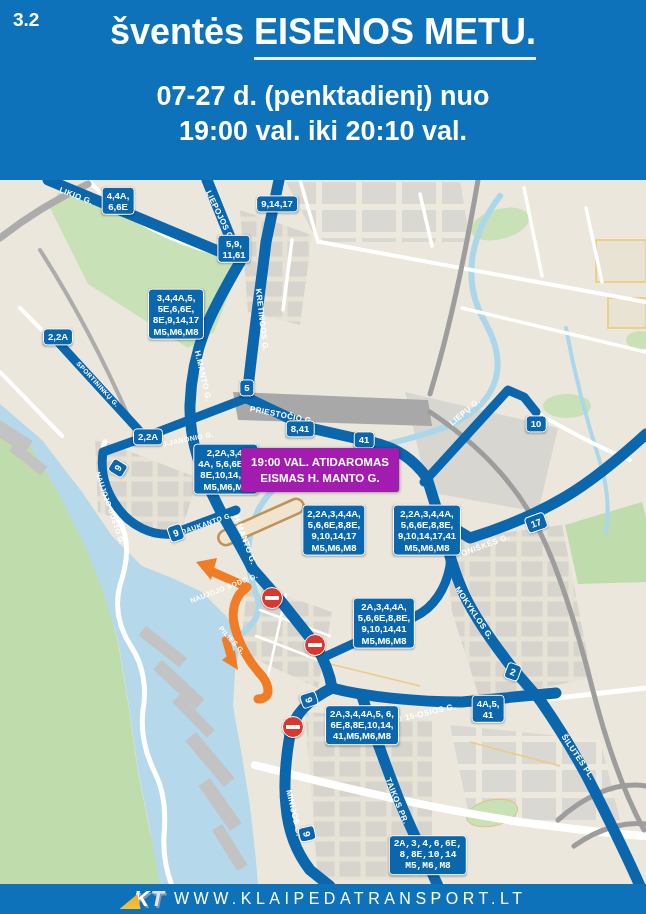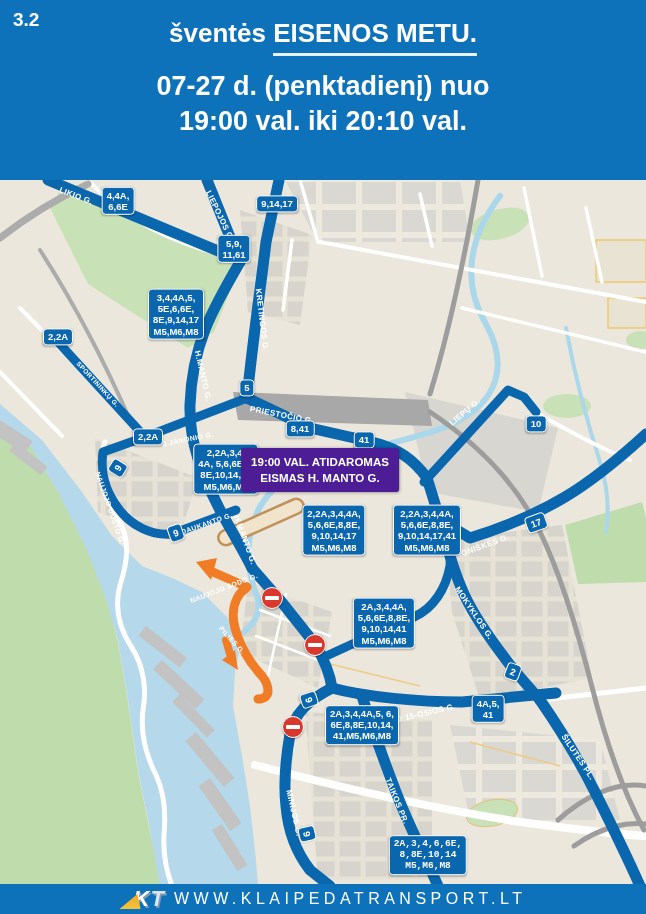--- a/index.html
+++ b/index.html
@@ -5,40 +5,40 @@
   html,body{margin:0;padding:0;background:#fff;}
   body{position:relative;width:646px;height:914px;overflow:hidden;
        font-family:"Liberation Sans",sans-serif;}
 
   
   .header{position:absolute;top:0;left:0;width:646px;height:180px;
           background:#0E72BB;color:#fff;z-index:5;}
   .sec{position:absolute;left:13px;top:9px;font-size:19px;font-weight:bold;}
   .title{padding-top:10px;text-align:center;font-weight:bold;line-height:1.2;}
   .t1{font-size:29px;}
-  .t2{font-size:26px;margin-top:8px;}
+  .t2{font-size:36px;margin-top:0;}
   .t2 .u{border-bottom:3px solid #E8F2FA;padding-bottom:5px;}
-  .sched{margin-top:20px;text-align:center;font-size:27px;font-weight:bold;line-height:1.3;}
+  .sched{margin-top:26px;text-align:center;font-size:27px;font-weight:bold;line-height:1.3;}
 
   
   .map{position:absolute;top:180px;left:0;width:646px;height:706px;
        background:#EBE7DC;overflow:hidden;}
   .map svg{position:absolute;left:0;top:0;}
   .overlay{position:absolute;left:0;top:0;width:646px;height:706px;}
 
   .street-label{position:absolute;color:#fff;font-weight:bold;font-size:8px;
       letter-spacing:.4px;white-space:nowrap;transform-origin:center;}
   .badge{position:absolute;background:#0A66AD;border:1.5px solid #fff;border-radius:4px;
       color:#fff;font-weight:bold;font-size:9.5px;line-height:1.18;padding:2px 4px;
       text-align:center;white-space:pre-line;box-shadow:0 1px 2px rgba(0,0,0,.25);}
   .noentry{position:absolute;width:22px;height:22px;border-radius:50%;background:#D8382E;
       border:1.5px solid #fff;box-shadow:0 1px 2px rgba(0,0,0,.3);box-sizing:border-box;}
   .noentry i{position:absolute;left:3px;right:3px;top:50%;height:4px;margin-top:-2px;
       background:#fff;border-radius:1px;}
-  .notice{position:absolute;background:#4c1d95;color:#fff;font-weight:bold;font-size:11.5px;
+  .notice{position:absolute;background:#a21caf;color:#fff;font-weight:bold;font-size:11.5px;
       line-height:1.4;padding:6px 10px;border-radius:3px;text-align:center;white-space:nowrap;
       transform:translate(-50%,-50%);box-shadow:0 1px 3px rgba(0,0,0,.3);}
   .eisena{position:absolute;background:#F07D26;color:#fff;font-weight:bold;font-size:11.5px;
       letter-spacing:.3px;padding:4px 8px;white-space:nowrap;transform:translate(-50%,-50%);
       box-shadow:0 1px 2px rgba(0,0,0,.35);}
 
   
   .footer{position:absolute;left:0;top:884px;width:646px;height:30px;background:#0E72BB;
       display:flex;align-items:center;justify-content:center;gap:10px;z-index:5;}
   .logo{display:inline-flex;align-items:flex-end;}

